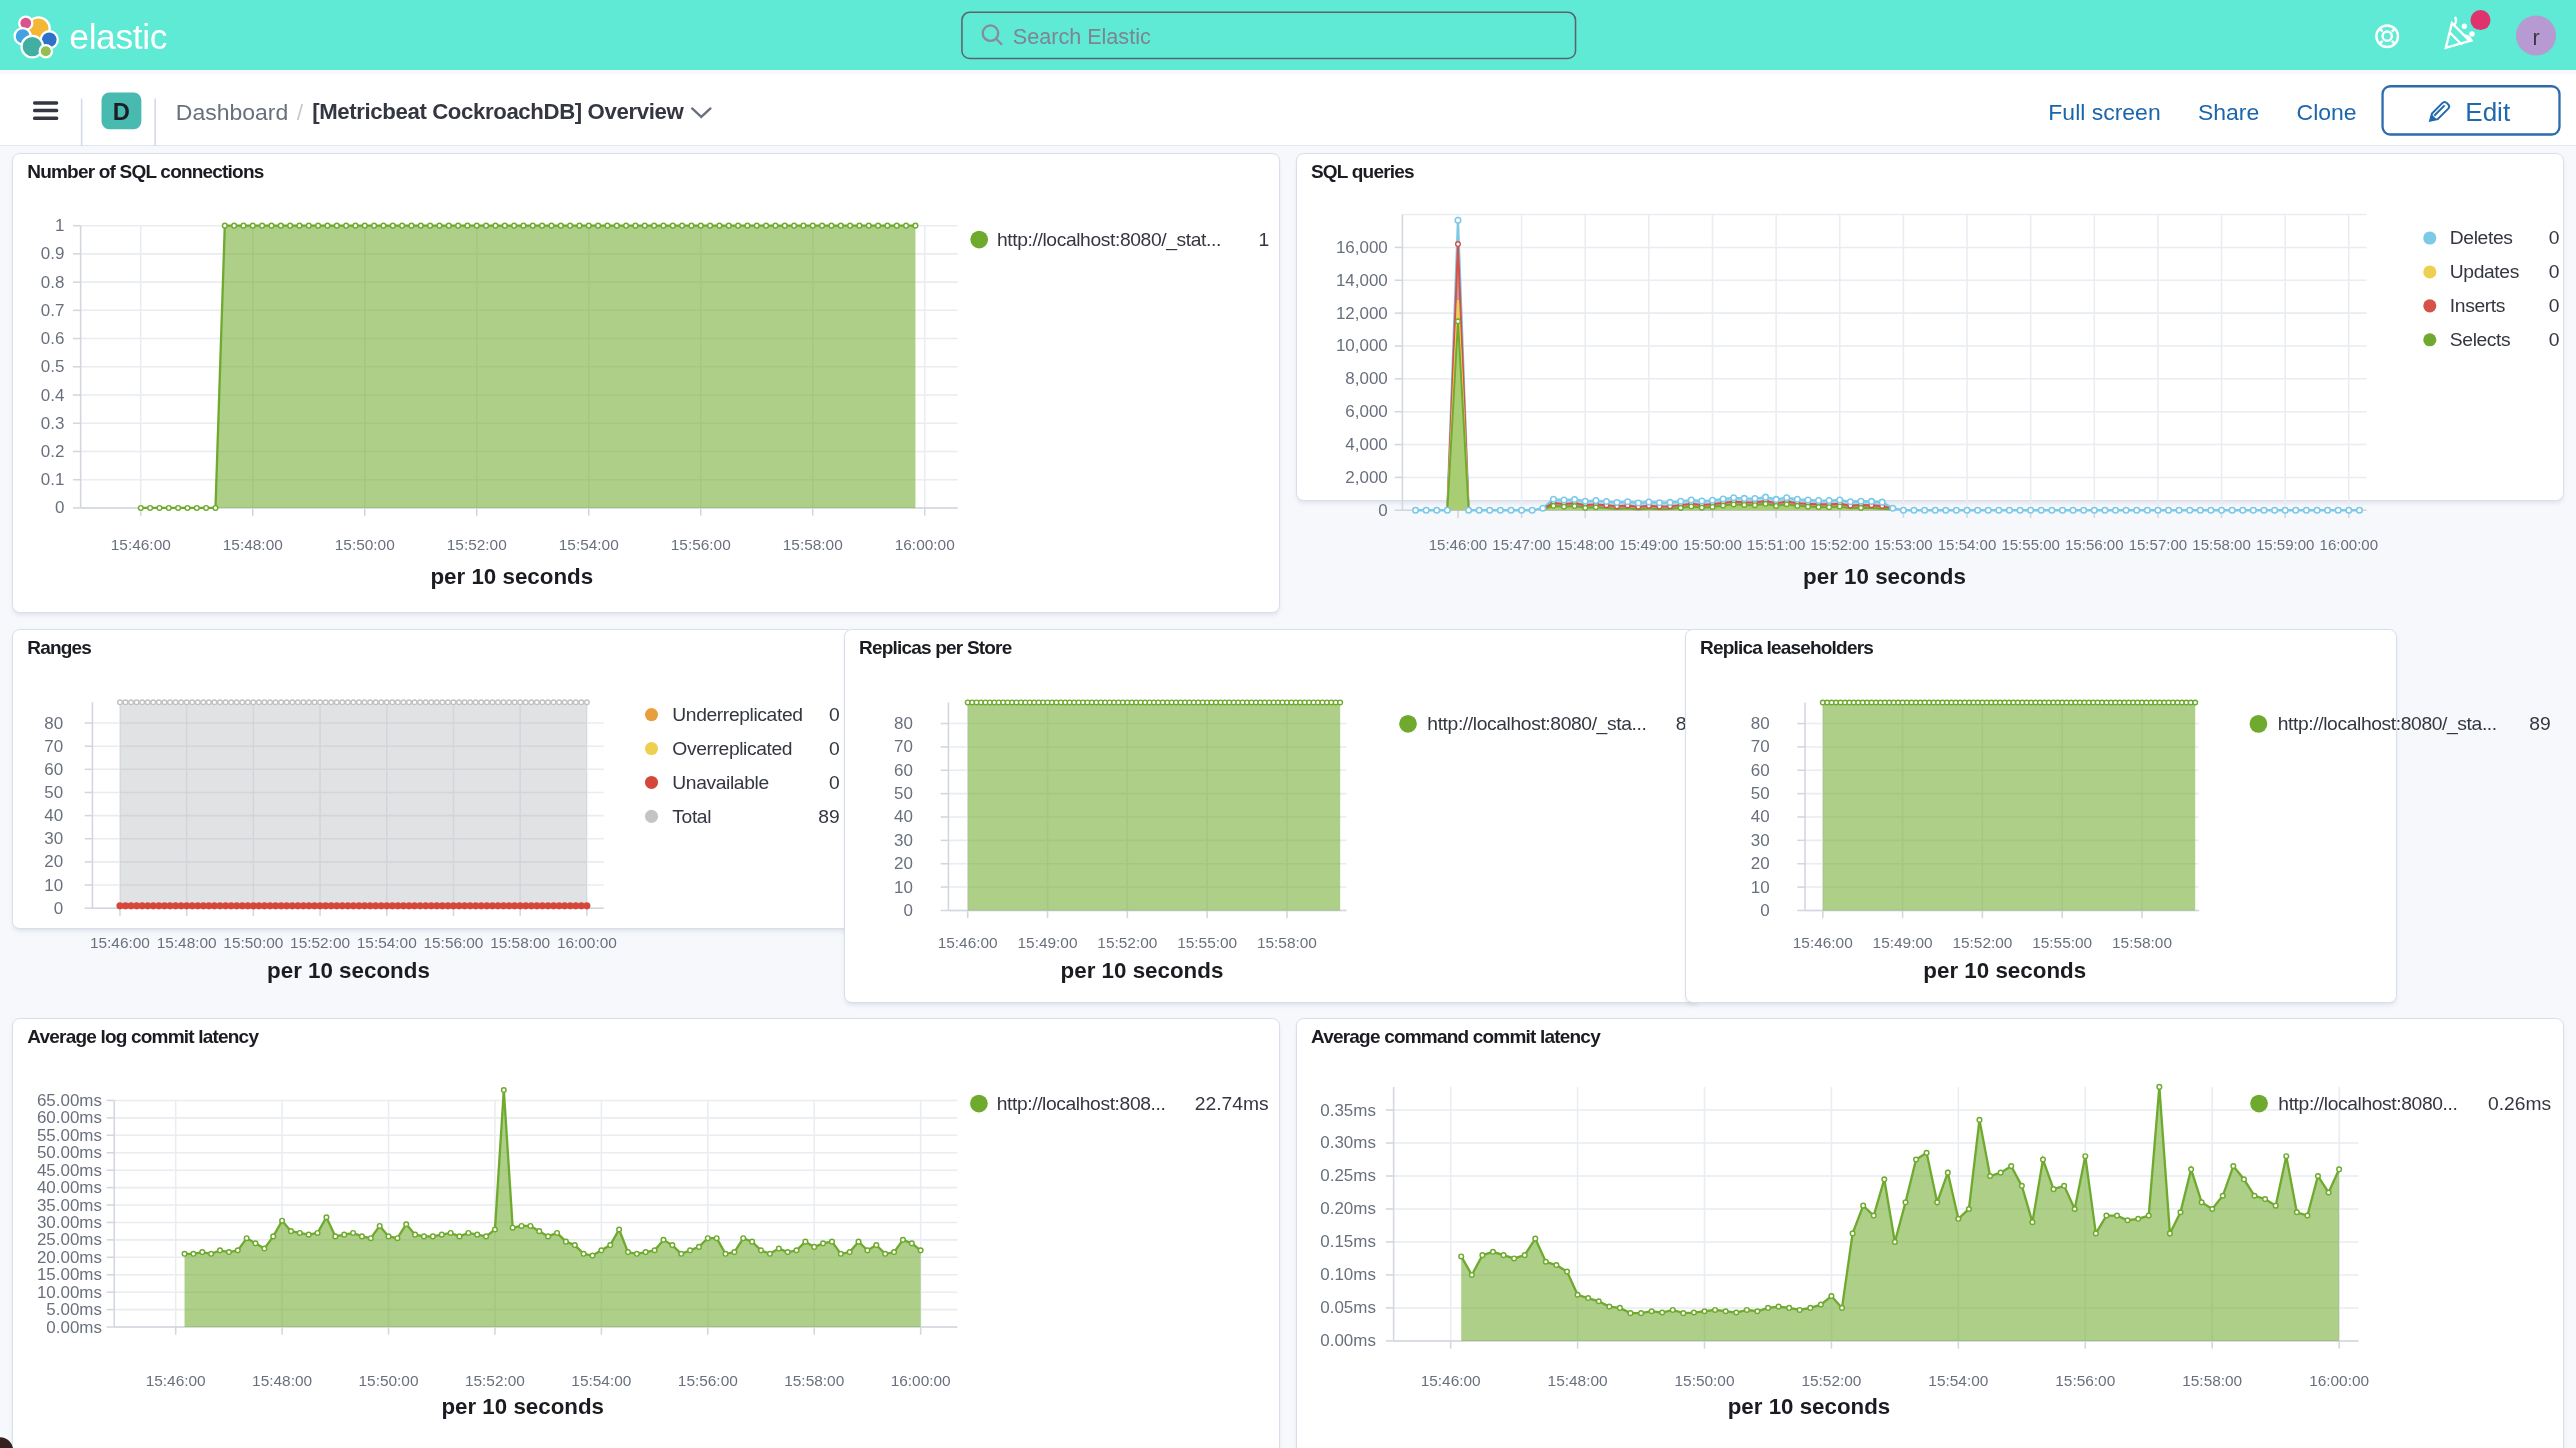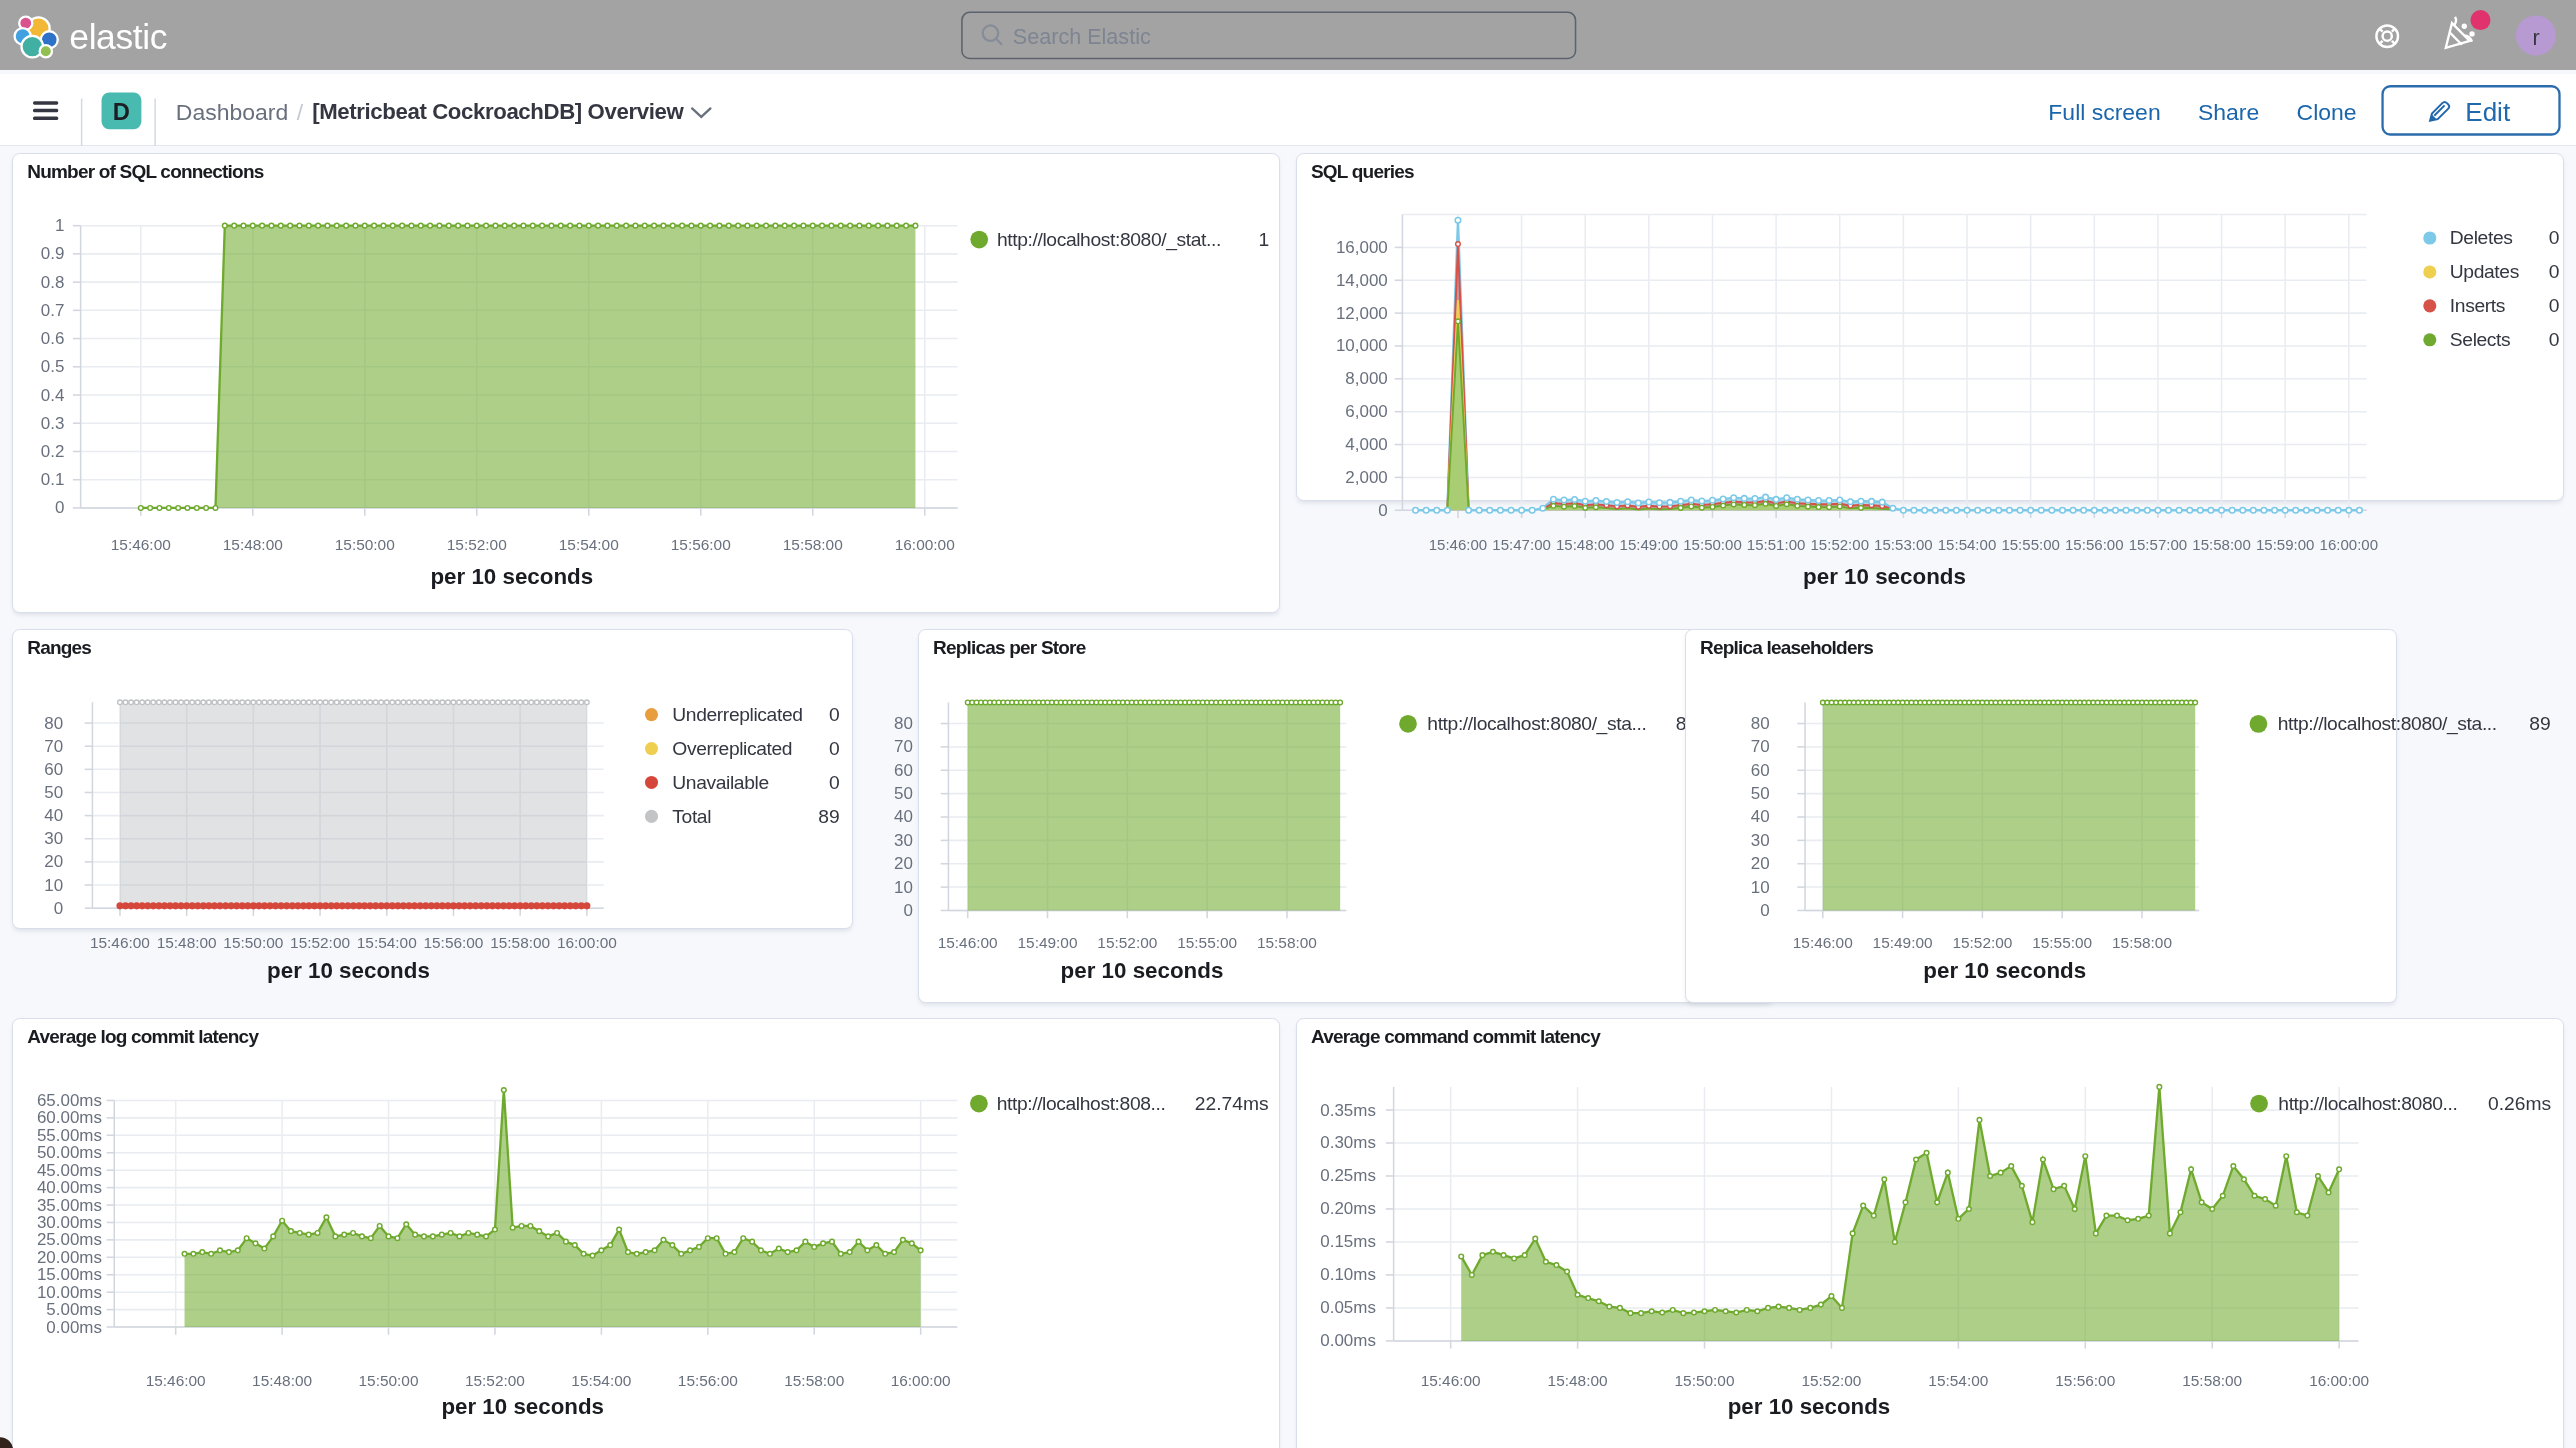--- a/index.html
+++ b/index.html
@@ -1,15 +1,15 @@
 <!DOCTYPE html>
 <html style="font-size:12.3px"><head><meta charset="utf-8"><style>
 *{margin:0;padding:0;box-sizing:border-box}
 html,body{width:2576px;height:1448px;overflow:hidden;background:#f6f8fc;font-family:"Liberation Sans",sans-serif;position:relative}
-#topbar{position:absolute;left:0;top:0;width:2576px;height:70px;background:#a3a3a3}
+#topbar{position:absolute;left:0;top:0;width:2576px;height:70px;background:#5eead4}
 #navbar{position:absolute;left:0;top:74px;width:2576px;height:72px;background:#fff;border-bottom:1.5px solid #e2e6ee}
 .panel{position:absolute;background:#fff;border:1.5px solid #d8deea;border-radius:7.7px;box-shadow:0 3.1px 4.6px -1.5px rgba(152,162,179,.25)}
 .ptitle{position:absolute;left:14px;top:7px;font-size:19px;font-weight:bold;letter-spacing:-0.8px;color:#1a1c21}
 </style></head><body>
 
 <div id="topbar">
   <svg width="2576" height="74" viewBox="0 0 3340 96">
     <g stroke="#fff" stroke-width="3">
       <circle cx="49" cy="37" r="14.5" fill="#f2b835"></circle>
       <circle cx="32.5" cy="30" r="8.5" fill="#d9538f"></circle>
@@ -713,21 +713,21 @@
 <circle cx="845" cy="970" r="8.5" fill="#efcf4f"></circle>
 <text x="872" y="970" font-size="25" letter-spacing="-0.5" fill="#343741" dominant-baseline="central">Overreplicated</text>
 <text x="1089" y="970" font-size="25" fill="#343741" text-anchor="end" dominant-baseline="central">0</text>
 <circle cx="845" cy="1014" r="8.5" fill="#d6473b"></circle>
 <text x="872" y="1014" font-size="25" letter-spacing="-0.5" fill="#343741" dominant-baseline="central">Unavailable</text>
 <text x="1089" y="1014" font-size="25" fill="#343741" text-anchor="end" dominant-baseline="central">0</text>
 <circle cx="845" cy="1058" r="8.5" fill="#c3c4c6"></circle>
 <text x="872" y="1058" font-size="25" letter-spacing="-0.5" fill="#343741" dominant-baseline="central">Total</text>
 <text x="1089" y="1058" font-size="25" fill="#343741" text-anchor="end" dominant-baseline="central">89</text>
   </svg>
-<div class="panel" style="left:918px;top:629px;width:856px;height:374px">
+<div class="panel" style="left:844px;top:629px;width:856px;height:374px">
     <div class="ptitle">Replicas per Store</div>
   </div>
 <svg style="position:absolute;left:868px;top:629px" width="841" height="374" viewBox="1125 815 1090 485">
     <line x1="1254.0" y1="910.33" x2="1254.0" y2="1180.0" stroke="#e9ecf1" stroke-width="2"></line>
 <line x1="1357.5" y1="910.33" x2="1357.5" y2="1180.0" stroke="#e9ecf1" stroke-width="2"></line>
 <line x1="1461.0" y1="910.33" x2="1461.0" y2="1180.0" stroke="#e9ecf1" stroke-width="2"></line>
 <line x1="1564.5" y1="910.33" x2="1564.5" y2="1180.0" stroke="#e9ecf1" stroke-width="2"></line>
 <line x1="1668.0" y1="910.33" x2="1668.0" y2="1180.0" stroke="#e9ecf1" stroke-width="2"></line>
 <line x1="1229" y1="1180.0" x2="1745" y2="1180.0" stroke="#e9ecf1" stroke-width="2"></line>
 <line x1="1229" y1="1149.7" x2="1745" y2="1149.7" stroke="#e9ecf1" stroke-width="2"></line>

